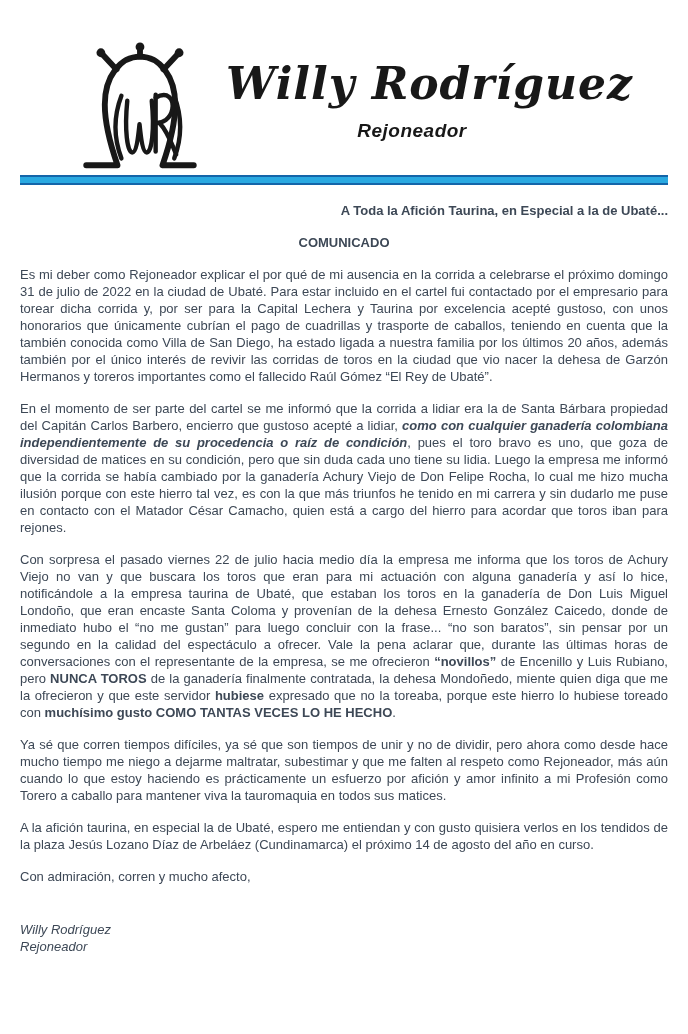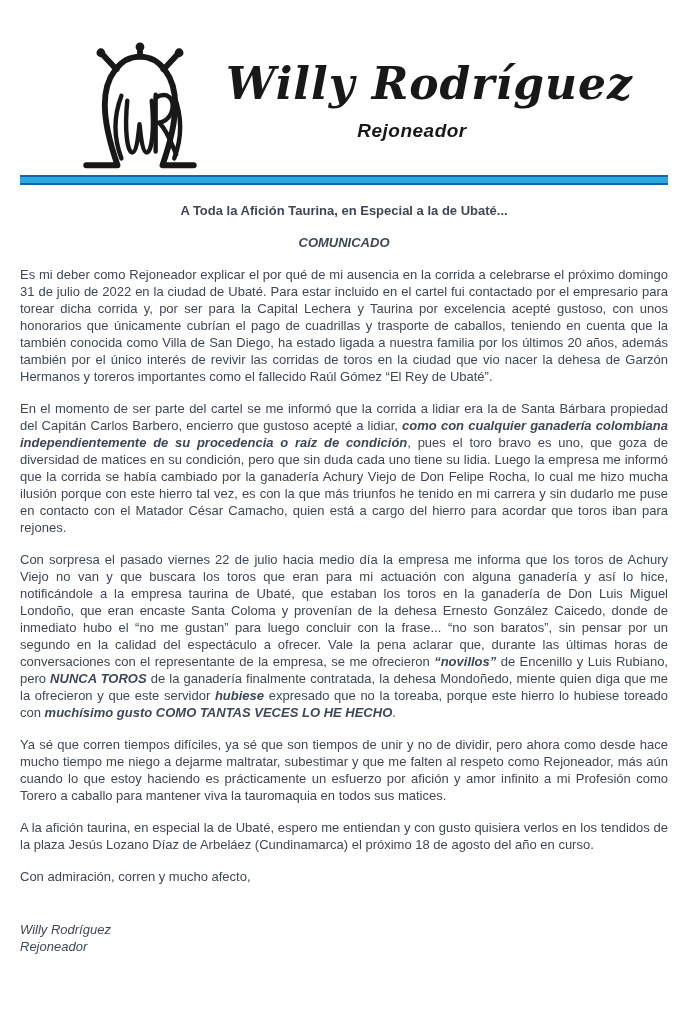--- a/index.html
+++ b/index.html
@@ -23,24 +23,24 @@
     position:absolute;left:20px;width:648px;height:6px;
     background:#2aa9e1;border-top:2px solid #1465a9;border-bottom:2px solid #1465a9;
   }
   .rule-top{top:139px;}
   .rule-bottom{top:1010px;}
   
   .content{
     position:absolute;left:20px;right:20px;top:166px;
     font-size:13px;line-height:17px;text-align:justify;
   }
-  .salutation{font-weight:700;margin:0 0 15px;text-align:center;}
-  .doc-title{font-weight:700;font-style:italic;text-align:center;margin:0 0 15px;}
+  .salutation{font-weight:700;margin:0 0 15px;text-align:right;}
+  .doc-title{font-weight:700;text-align:center;margin:0 0 15px;}
   .para{margin:0 0 15px;}
-  .b{font-weight:700;font-style:italic;}
+  .b{font-weight:700;}
   .i{font-style:italic;}
   .closing{margin:0;}
   .signature{margin-top:36px;font-style:italic;line-height:17px;text-align:left;}
   .signature span{display:block;}
 </style>
 </head>
 <body>
 
 <div class="page" style="color: rgb(61, 72, 86);">
 
@@ -80,21 +80,21 @@
 
   <div class="content">
     <p class="salutation">A Toda la Afición Taurina, en Especial a la de Ubaté...</p>
     <p class="doc-title">COMUNICADO</p>
 
     <div>
         <p class="para"><span>Es mi deber como Rejoneador explicar el por qué de mi ausencia en la corrida a celebrarse el próximo domingo 31 de julio de 2022 en la ciudad de Ubaté. Para estar incluido en el cartel fui contactado por el empresario para torear dicha corrida y, por ser para la Capital Lechera y Taurina por excelencia acepté gustoso, con unos honorarios que únicamente cubrían el pago de cuadrillas y trasporte de caballos, teniendo en cuenta que la también conocida como Villa de San Diego, ha estado ligada a nuestra familia por los últimos 20 años, además también por el único interés de revivir las corridas de toros en la ciudad que vio nacer la dehesa de Garzón Hermanos y toreros importantes como el fallecido Raúl Gómez “El Rey de Ubaté”.</span></p>
         <p class="para"><span>En el momento de ser parte del cartel se me informó que la corrida a lidiar era la de Santa Bárbara propiedad del Capitán Carlos Barbero, encierro que gustoso acepté a lidiar, </span><span class="b i">como con cualquier ganadería colombiana independientemente de su procedencia o raíz de condición</span><span>, pues el toro bravo es uno, que goza de diversidad de matices en su condición, pero que sin duda cada uno tiene su lidia. Luego la empresa me informó que la corrida se había cambiado por la ganadería Achury Viejo de Don Felipe Rocha, lo cual me hizo mucha ilusión porque con este hierro tal vez, es con la que más triunfos he tenido en mi carrera y sin dudarlo me puse en contacto con el Matador César Camacho, quien está a cargo del hierro para acordar que toros iban para rejones.</span></p>
         <p class="para"><span>Con sorpresa el pasado viernes 22 de julio hacia medio día la empresa me informa que los toros de Achury Viejo no van y que buscara los toros que eran para mi actuación con alguna ganadería y así lo hice, notificándole a la empresa taurina de Ubaté, que estaban los toros en la ganadería de Don Luis Miguel Londoño, que eran encaste Santa Coloma y provenían de la dehesa Ernesto González Caicedo, donde de inmediato hubo el “no me gustan” para luego concluir con la frase... “no son baratos”, sin pensar por un segundo en la calidad del espectáculo a ofrecer. Vale la pena aclarar que, durante las últimas horas de conversaciones con el representante de la empresa, se me ofrecieron </span><span class="b">“novillos”</span><span> de Encenillo y Luis Rubiano, pero </span><span class="b">NUNCA TOROS</span><span> de la ganadería finalmente contratada, la dehesa Mondoñedo, miente quien diga que me la ofrecieron y que este servidor </span><span class="b">hubiese</span><span> expresado que no la toreaba, porque este hierro lo hubiese toreado con </span><span class="b">muchísimo gusto</span><span> </span><span class="b">COMO TANTAS VECES LO HE HECHO</span><span>.</span></p>
         <p class="para"><span>Ya sé que corren tiempos difíciles, ya sé que son tiempos de unir y no de dividir, pero ahora como desde hace mucho tiempo me niego a dejarme maltratar, subestimar y que me falten al respeto como Rejoneador, más aún cuando lo que estoy haciendo es prácticamente un esfuerzo por afición y amor infinito a mi Profesión como Torero a caballo para mantener viva la tauromaquia en todos sus matices.</span></p>
-        <p class="para"><span>A la afición taurina, en especial la de Ubaté, espero me entiendan y con gusto quisiera verlos en los tendidos de la plaza Jesús Lozano Díaz de Arbeláez (Cundinamarca) el próximo 18 de agosto del año en curso.</span></p>
+        <p class="para"><span>A la afición taurina, en especial la de Ubaté, espero me entiendan y con gusto quisiera verlos en los tendidos de la plaza Jesús Lozano Díaz de Arbeláez (Cundinamarca) el próximo 14 de agosto del año en curso.</span></p>
       </div>
 
     <p class="closing">Con admiración, corren y mucho afecto,</p>
 
     <div class="signature">
       <span>Willy Rodríguez</span>
       <span>Rejoneador</span>
     </div>
   </div>
 

